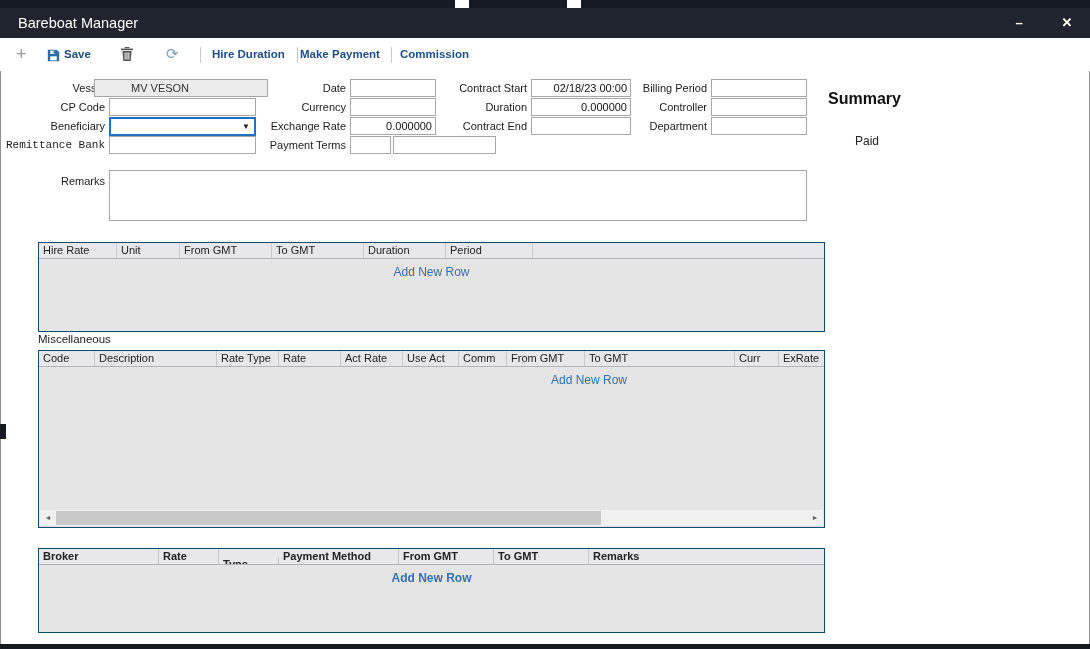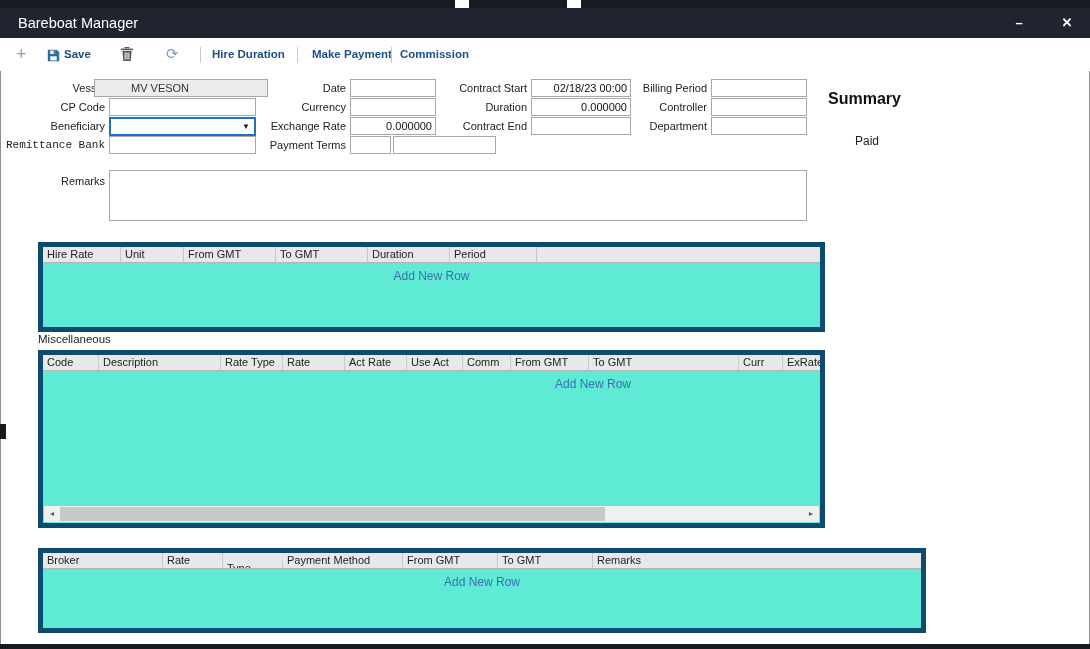--- a/index.html
+++ b/index.html
@@ -35,21 +35,21 @@
   .inp.ro { background:#ececec; color:#333; }
   .inp.num { text-align:right; }
   .combo { position:absolute; height:19px; border:2px solid #1f71c2; background:#ffffff; cursor:pointer; }
   .combo .arrow { position:absolute; right:4px; top:3px; font-size:8px; color:#222; }
   .rem-area { position:absolute; border:1px solid #a6a6ab; resize:none;
               font-family:"Liberation Sans", sans-serif; font-size:11px; padding:2px 3px; }
   .summary-title { position:absolute; left:828px; top:90px; font-size:16px; font-weight:bold; color:#111; }
   .paid-label { position:absolute; left:855px; top:134px; font-size:12px; color:#222; }
   .misc-title { position:absolute; left:38px; top:333px; font-size:11.5px; color:#1b1b1b; }
   
-  .tbl { position:absolute; border:5px solid #0c4a6e; background:#5eead4; overflow:hidden; }
+  .tbl { position:absolute; border:1px solid #0c4a6e; background:#e5e5e5; overflow:hidden; }
   .thead { display:flex; background:#e8e8eb; border-bottom:1px solid #b5b5b8; height:16px; }
   .th { flex:0 0 auto; font-size:11px; line-height:15px; padding:0 4px; border-right:1px solid #c9c9cc;
         color:#222; overflow:hidden; white-space:nowrap; }
   .th.last { border-right:none; flex:1 1 auto; }
   .add-row { font-size:12px; color:#3a70ad; text-align:center; margin-top:6px; cursor:pointer; }
   .misc-inner { width:1100px; }
   
   .hscroll { position:absolute; left:1px; right:1px; bottom:1px; height:16px; background:#f0f0f0; }
   .sb-btn { position:absolute; top:0; width:16px; height:16px; background:#f0f0f0; cursor:pointer;
             text-align:center; line-height:16px; font-size:7px; color:#606060; }
@@ -94,21 +94,21 @@
           <path fill="#555" d="M1.4 4h9.2l-.9 10H2.3L1.4 4z"></path>
           <rect x="3.6" y="5.5" width="1" height="7" fill="#fff"></rect>
           <rect x="5.5" y="5.5" width="1" height="7" fill="#fff"></rect>
           <rect x="7.4" y="5.5" width="1" height="7" fill="#fff"></rect>
         </svg>
     </span>
     <span class="tb tb-refresh">⟳</span>
     <span class="vsep" style="left:200px;"></span>
     <span class="tb tb-link" style="left:212px;">Hire Duration</span>
     <span class="vsep" style="left:297px;"></span>
-    <span class="tb tb-link" style="left:312px;">Make Payment</span>
+    <span class="tb tb-link" style="left:300px;">Make Payment</span>
     <span class="vsep" style="left:391px;"></span>
     <span class="tb tb-link" style="left:400px;">Commission</span>
   </div>
 
   <span class="lbl" style="left:0;top:79px;width:105px;">Vessel</span>
   <span class="lbl" style="left:0;top:98px;width:105px;">CP Code</span>
   <span class="lbl" style="left:0;top:117px;width:105px;">Beneficiary</span>
   <span class="lbl" style="left:0;top:136px;width:105px;font-family:Liberation Mono, monospace;">Remittance Bank</span>
 
   <span class="lbl" style="left:240px;top:79px;width:106px;">Date</span>
@@ -181,21 +181,21 @@
       </div>
       <div class="add-row">Add New Row</div>
     </div>
     <div class="hscroll">
       <div class="sb-btn left">◄</div>
       <div class="sb-thumb"></div>
       <div class="sb-btn right">►</div>
     </div>
   </div>
 
-  <div class="tbl" style="left:38px;top:548px;width:888px;height:85px;">
+  <div class="tbl" style="left:38px;top:548px;width:787px;height:85px;font-weight:bold;">
     <div class="thead">
       <div class="th" style="width:120px;">Broker</div>
       <div class="th" style="width:60px;">Rate</div>
       <div class="th" style="width:60px;margin-top:8px;">Type</div>
       <div class="th" style="width:120px;">Payment Method</div>
       <div class="th" style="width:95px;">From GMT</div>
       <div class="th" style="width:95px;">To GMT</div>
       <div class="th last">Remarks</div>
     </div>
     <div class="add-row">Add New Row</div>

